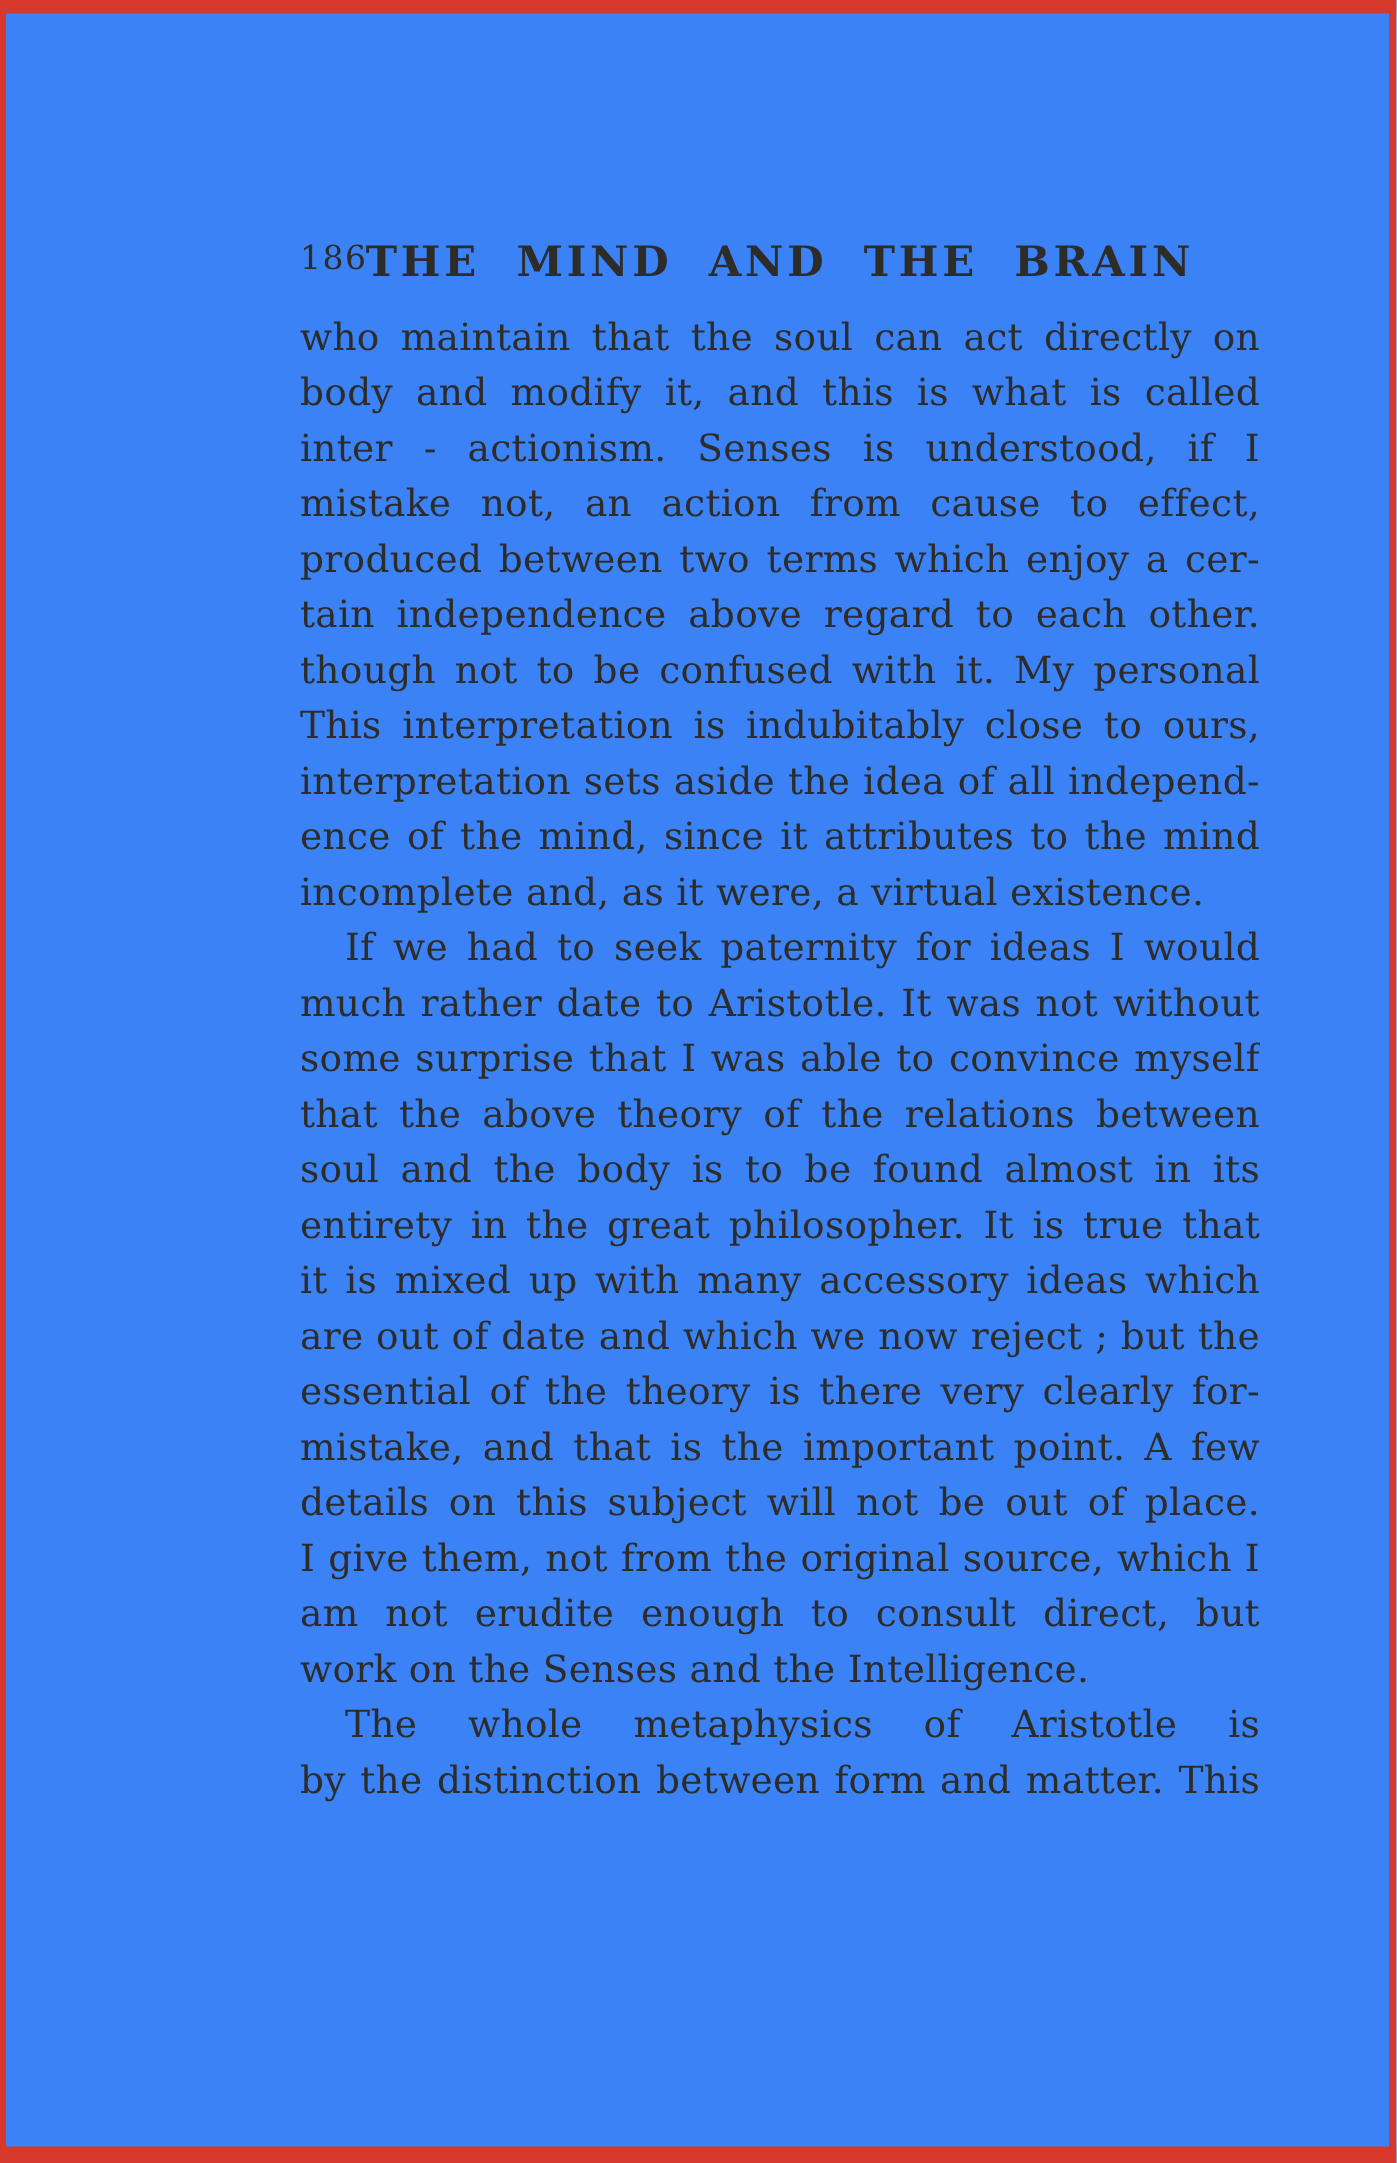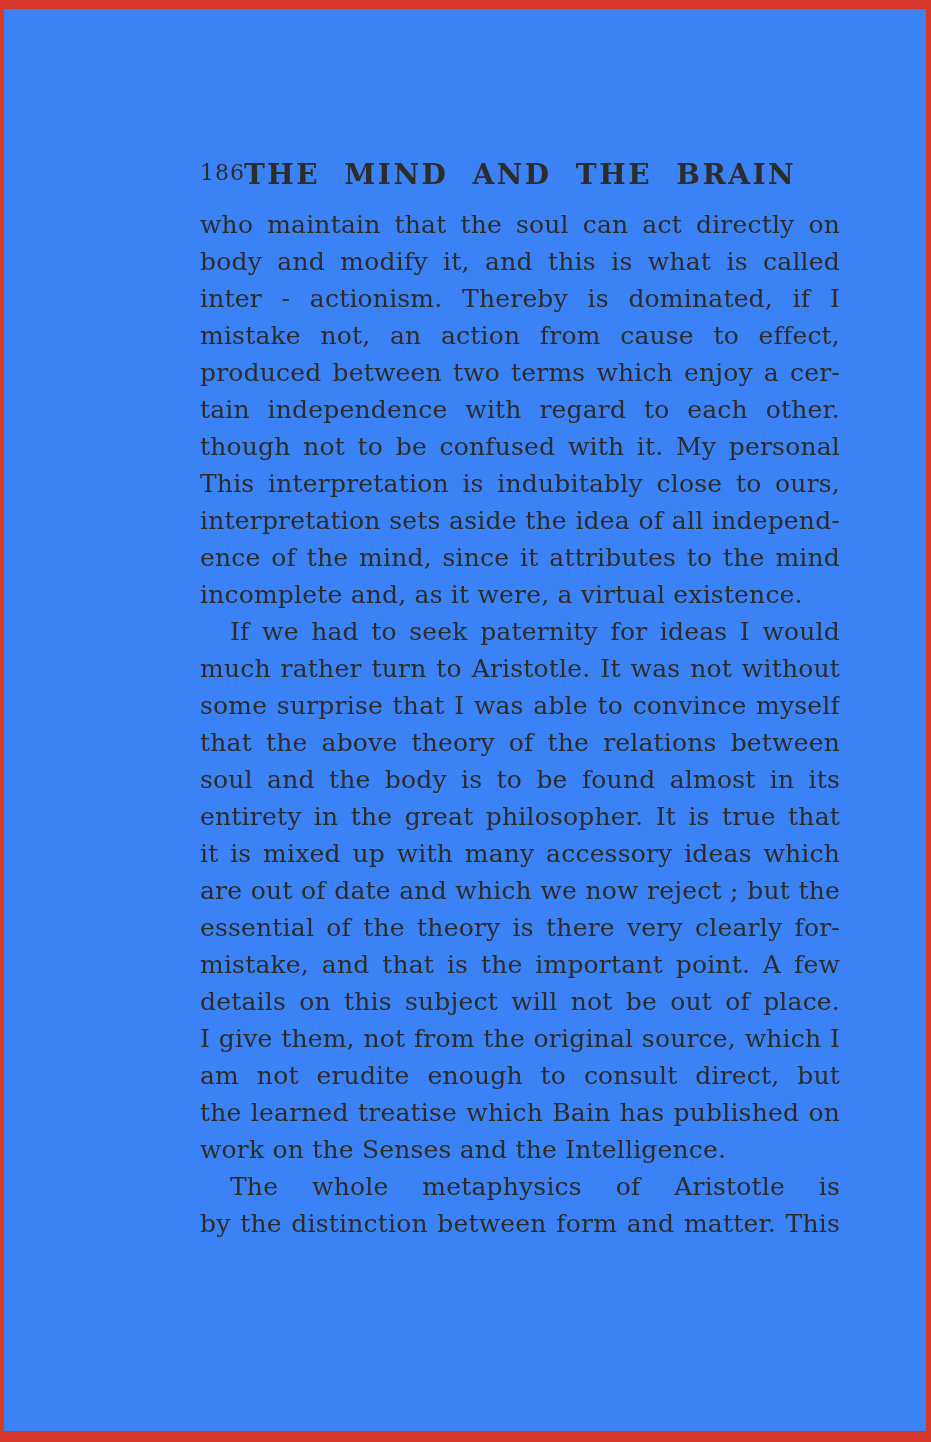--- a/index.html
+++ b/index.html
@@ -87,42 +87,41 @@
   <div class="content-column">
 
     <div class="page-header">
       <span class="page-number">186</span>
       <span class="running-title">THE MIND AND THE BRAIN</span>
     </div>
 
     <div class="text-block">
         <div class="line">who maintain that the soul can act directly on the</div>
         <div class="line">body and modify it, and this is what is called</div>
-        <div class="line">inter - actionism.  Thereby is dominated, if I</div>
+        <div class="line">inter - actionism.  Senses is understood, if I</div>
         <div class="line">mistake not, an action from cause to effect,</div>
         <div class="line">produced between two terms which enjoy a cer-</div>
-        <div class="line">tain independence with regard to each other.</div>
+        <div class="line">tain independence above regard to each other.</div>
         <div class="line">though not to be confused with it.  My personal</div>
         <div class="line">This interpretation is indubitably close to ours,</div>
         <div class="line">interpretation sets aside the idea of all independ-</div>
         <div class="line">ence of the mind, since it attributes to the mind an</div>
         <div class="line last">incomplete and, as it were, a virtual existence.</div>
         <div class="line indent">If we had to seek paternity for ideas I would</div>
-        <div class="line">much rather turn to Aristotle.  It was not without</div>
+        <div class="line">much rather date to Aristotle.  It was not without</div>
         <div class="line">some surprise that I was able to convince myself</div>
         <div class="line">that the above theory of the relations between the</div>
         <div class="line">soul and the body is to be found almost in its</div>
         <div class="line">entirety in the great philosopher.  It is true that</div>
         <div class="line">it is mixed up with many accessory ideas which</div>
         <div class="line">are out of date and which we now reject ; but the</div>
         <div class="line">essential of the theory is there very clearly for-</div>
         <div class="line">mistake, and that is the important point.  A few</div>
         <div class="line">details on this subject will not be out of place.</div>
         <div class="line">I give them, not from the original source, which I</div>
         <div class="line">am not erudite enough to consult direct, but from</div>
-        <div class="line">the learned treatise which Bain has published on</div>
         <div class="line last">work on the Senses and the Intelligence.</div>
         <div class="line indent">The whole metaphysics of Aristotle is dominated</div>
         <div class="line">by the distinction between form and matter.  This</div>
       </div>
 
   </div>
 </div>
 
 </body></html>

